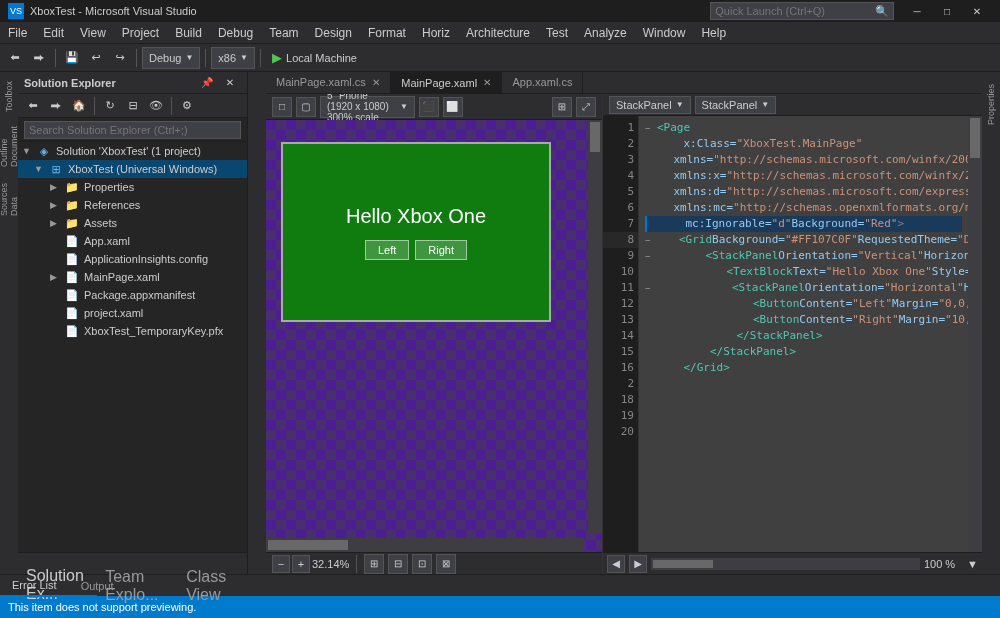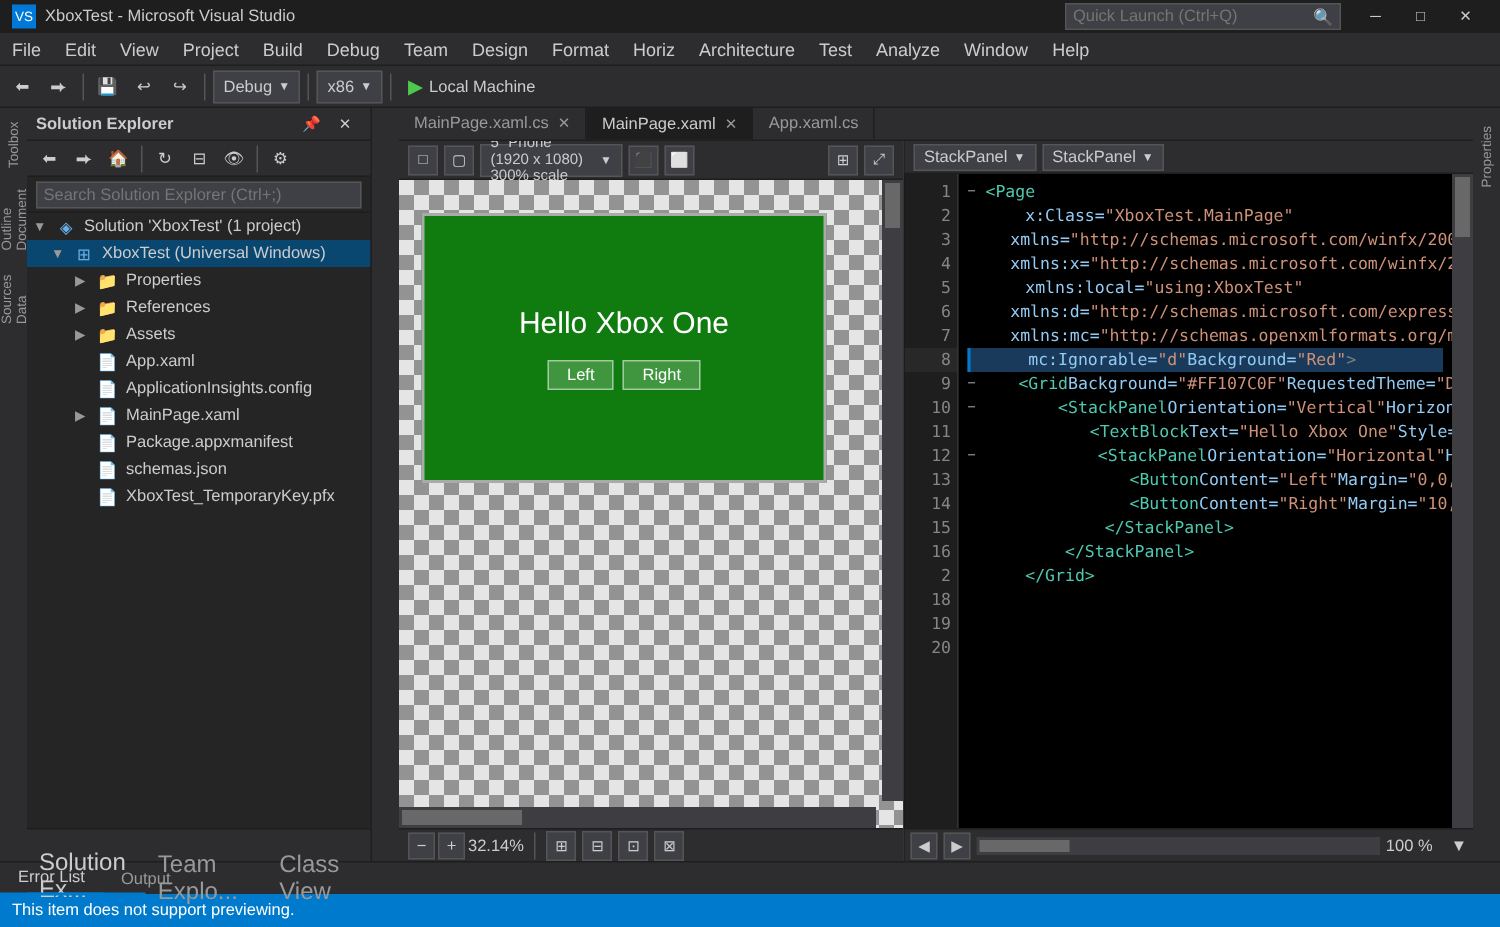--- a/index.html
+++ b/index.html
@@ -56,38 +56,38 @@
     #tab-bar { height: 22px; background: #2d2d30; display: flex; align-items: flex-end; border-bottom: 1px solid #1e1e1e; overflow: hidden; }
     .tab { height: 22px; padding: 0 10px; display: flex; align-items: center; font-size: 11px; color: #999; background: #2d2d30; border-right: 1px solid #1e1e1e; cursor: pointer; gap: 6px; white-space: nowrap; }
     .tab.active { background: #1e1e1e; color: #ccc; border-top: 1px solid #007acc; }
     .tab .close-tab { font-size: 10px; color: #999; cursor: pointer; }
 
     
     #designer-toolbar { height: 26px; background: #2d2d30; display: flex; align-items: center; padding: 0 6px; border-bottom: 1px solid #1e1e1e; gap: 4px; }
     .designer-icon-btn { width: 20px; height: 20px; background: #3f3f46; border: 1px solid #555; display: flex; align-items: center; justify-content: center; font-size: 10px; color: #ccc; cursor: pointer; }
 
     
-    #design-canvas { flex: 1; background: #e5e5e5; position: relative; overflow: hidden; display: flex; align-items: flex-start; justify-content: flex-start; }
+    #design-canvas { flex: 1; background: #4c1d95; position: relative; overflow: hidden; display: flex; align-items: flex-start; justify-content: flex-start; }
     #canvas-checker { position: absolute; top: 0; left: 0; right: 0; bottom: 0; background-image: linear-gradient(45deg, #444 25%, transparent 25%), linear-gradient(-45deg, #444 25%, transparent 25%), linear-gradient(45deg, transparent 75%, #444 75%), linear-gradient(-45deg, transparent 75%, #444 75%); background-size: 20px 20px; background-position: 0 0, 0 10px, 10px -10px, -10px 0px; opacity: 0.5; }
     #phone-frame { position: absolute; top: 22px; left: 15px; width: 270px; height: 180px; background: #107c10; border: 2px solid #aaa; display: flex; flex-direction: column; align-items: center; justify-content: center; }
     #phone-frame .hello-text { color: white; font-size: 20px; font-weight: 300; margin-bottom: 12px; }
     #phone-frame .btn-row { display: flex; gap: 6px; }
     #phone-frame .xbox-btn { background: rgba(255,255,255,0.2); border: 1px solid rgba(255,255,255,0.5); color: white; font-size: 11px; padding: 3px 12px; cursor: pointer; }
     #canvas-scroll-v { position: absolute; right: 0; top: 0; bottom: 18px; width: 14px; background: #3e3e42; }
     #canvas-scroll-v .thumb { width: 10px; height: 30px; background: #686868; margin: 2px; }
     #canvas-scroll-h { position: absolute; bottom: 0; left: 0; right: 18px; height: 14px; background: #3e3e42; display: flex; align-items: center; }
     #canvas-scroll-h .thumb { height: 10px; width: 80px; background: #686868; margin: 2px; }
 
     
     #designer-bottom { height: 22px; background: #2d2d30; display: flex; align-items: center; padding: 0 6px; border-top: 1px solid #1e1e1e; gap: 4px; font-size: 11px; color: #ccc; }
     .zoom-controls { display: flex; align-items: center; gap: 2px; }
     .zoom-btn { width: 18px; height: 18px; background: #3f3f46; border: 1px solid #555; display: flex; align-items: center; justify-content: center; font-size: 11px; cursor: pointer; color: #ccc; }
 
     
-    #xml-editor { width: 380px; background: #000000; display: flex; flex-direction: column; border-left: 1px solid #333; }
+    #xml-editor { width: 380px; background: #404040; display: flex; flex-direction: column; border-left: 1px solid #333; }
     #xml-header { height: 22px; background: #2d2d30; display: flex; align-items: center; padding: 0 6px; border-bottom: 1px solid #1e1e1e; gap: 4px; font-size: 11px; }
     .xml-scope-btn { background: #3f3f46; border: 1px solid #555; color: #ccc; font-size: 11px; padding: 1px 6px; height: 18px; display: flex; align-items: center; gap: 4px; cursor: pointer; }
     .xml-scope-arrow { font-size: 8px; }
     #xml-content { flex: 1; overflow: hidden; display: flex; }
     #line-numbers { width: 36px; background: #1e1e1e; padding: 4px 0; text-align: right; color: #858585; font-size: 11px; font-family: 'Consolas', monospace; line-height: 16px; border-right: 1px solid #333; }
     #code-area { flex: 1; overflow: hidden; padding: 4px 6px; font-size: 11px; font-family: 'Consolas', monospace; line-height: 16px; color: #dcdcdc; }
     .xml-line { white-space: nowrap; line-height: 16px; display: flex; align-items: center; }
     .xml-line .collapse { width: 10px; color: #999; font-size: 9px; margin-right: 2px; cursor: pointer; }
     .xml-tag { color: #4ec9b0; }
     .xml-attr { color: #92caf4; }
@@ -249,21 +249,21 @@
         <span>MainPage.xaml</span>
       </div>
       <div class="tree-item" style="padding-left:32px;">
         <span class="expand" style="width:12px"></span>
         <span class="icon" style="color:#9b72cb">📄</span>
         <span>Package.appxmanifest</span>
       </div>
       <div class="tree-item" style="padding-left:32px;">
         <span class="expand" style="width:12px"></span>
         <span class="icon" style="color:#b8b800">📄</span>
-        <span>schemas.json</span>
+        <span>project.xaml</span>
       </div>
       <div class="tree-item" style="padding-left:32px;">
         <span class="expand" style="width:12px"></span>
         <span class="icon" style="color:#ccc">📄</span>
         <span>XboxTest_TemporaryKey.pfx</span>
       </div>
     </div>
     <div class="se-bottom">
       <span class="se-bottom-tab active">Solution Ex...</span>
       <span class="se-bottom-tab">Team Explo...</span>
@@ -385,25 +385,20 @@
                 <span class="xml-attr">&nbsp;&nbsp;&nbsp;&nbsp;xmlns=</span>
                 <span class="xml-val">"http://schemas.microsoft.com/winfx/2006/xam</span>
               </div>
             <div class="xml-line">
                 <span class="collapse"></span>
                 <span class="xml-attr">&nbsp;&nbsp;&nbsp;&nbsp;xmlns:x=</span>
                 <span class="xml-val">"http://schemas.microsoft.com/winfx/2006/x</span>
               </div>
             <div class="xml-line">
                 <span class="collapse"></span>
-                <span class="xml-attr">&nbsp;&nbsp;&nbsp;&nbsp;xmlns:local=</span>
-                <span class="xml-val">"using:XboxTest"</span>
-              </div>
-            <div class="xml-line">
-                <span class="collapse"></span>
                 <span class="xml-attr">&nbsp;&nbsp;&nbsp;&nbsp;xmlns:d=</span>
                 <span class="xml-val">"http://schemas.microsoft.com/expression/b</span>
               </div>
             <div class="xml-line">
                 <span class="collapse"></span>
                 <span class="xml-attr">&nbsp;&nbsp;&nbsp;&nbsp;xmlns:mc=</span>
                 <span class="xml-val">"http://schemas.openxmlformats.org/markup</span>
               </div>
             <div class="xml-line line-highlight" style="background:#1a3a5c; border-left:2px solid #007acc;">
                 <span class="collapse"></span>

